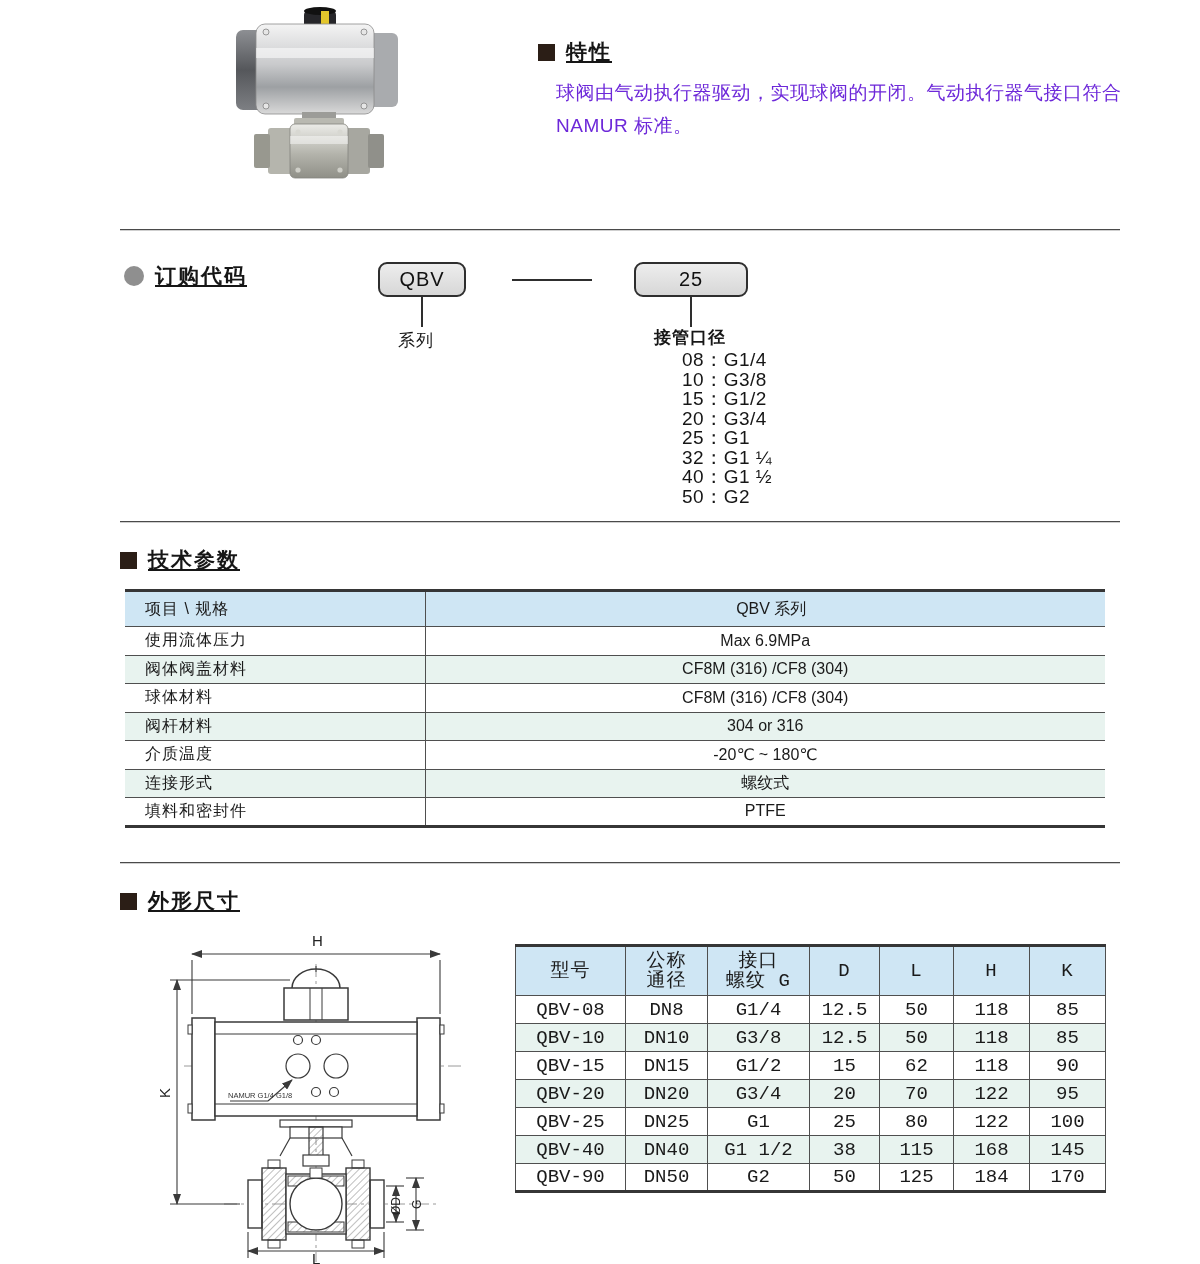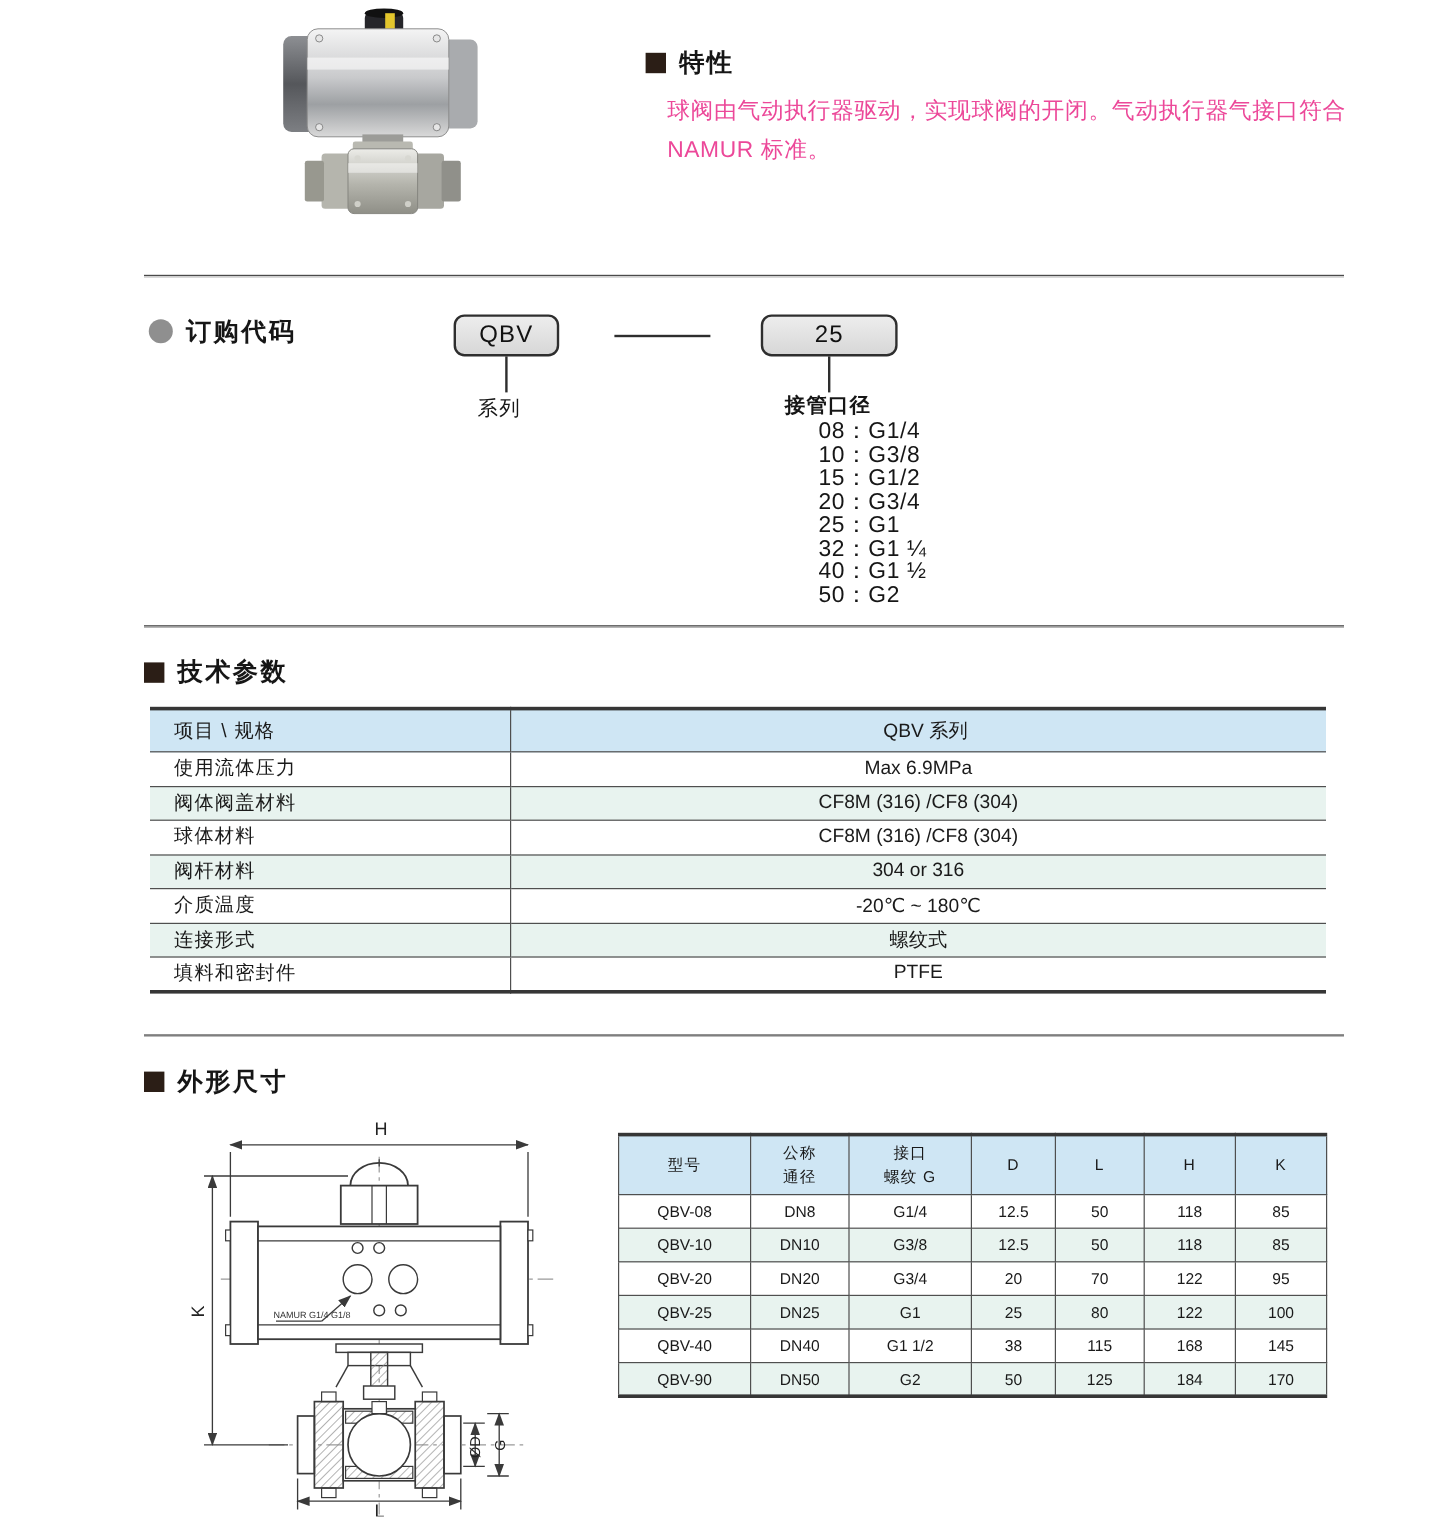--- a/index.html
+++ b/index.html
@@ -6,24 +6,24 @@
   html,body { background:#fff; }
   body { font-family:"Liberation Sans","DejaVu Sans",sans-serif; color:#1a1a1a; }
   #page { position:relative; width:1200px; height:1264px; background:#fff; overflow:hidden; }
 
   .divider { position:absolute; left:120px; width:1000px; height:2px; background:#4a4a4a; border-bottom:1px solid #cfcfcf; }
 
   
   .sec-title { position:absolute; display:flex; align-items:center; gap:11px; }
   .sq { width:17px; height:17px; background:#2b1e16; }
   .dot { width:20px; height:20px; border-radius:50%; background:#8f8f8f; }
-  .sec-title span { font-size:21px; font-weight:bold; letter-spacing:2px; color:#161616; }
-
-  
-  .feat-text { position:absolute; left:556px; top:76px; width:640px; font-size:19px; line-height:33px; letter-spacing:0.5px; color:#ec4899; }
+  .sec-title span { font-size:21px; font-weight:bold; letter-spacing:2px; color:#161616;text-decoration:underline; }
+
+  
+  .feat-text { position:absolute; left:556px; top:76px; width:640px; font-size:19px; line-height:33px; letter-spacing:0.5px; color:#6d28d9; }
 
   
   .code-box { position:absolute; width:88px; height:35px; border:2px solid #2e2e2e; border-radius:9px;
               background:linear-gradient(#ededed,#d7d7d7); display:flex; align-items:center; justify-content:center;
               font-size:20px; color:#111; letter-spacing:1px; }
   .hline { position:absolute; height:2px; background:#2e2e2e; }
   .vstem { position:absolute; width:1.5px; background:#2e2e2e; }
   .small-label { position:absolute; font-size:17px; color:#161616; letter-spacing:1px; }
   .size-list { position:absolute; left:654px; top:350px; font-size:19px; line-height:19.5px; color:#161616; letter-spacing:0.5px;margin-left:28px; }
 
@@ -33,21 +33,21 @@
                 border-top:3px solid #363636; border-bottom:3px solid #363636; font-size:16px; }
   .tech-table th, .tech-table td { border-top:1px solid #4f4f4f; font-weight:normal;margin-left:12px; }
   .tech-table th { background:#cfe6f4; height:36px;padding-left:12px; }
   .tech-table td { height:28.5px; }
   .tech-table .c1 { width:300px; text-align:left; padding-left:20px; border-right:1px solid #4f4f4f; letter-spacing:1px; }
   .tech-table .c2 { text-align:center; }
   .tech-table tbody tr:nth-child(even) td { background:#e8f3ef; }
 
   
   .dim-table { position:absolute; left:515px; top:944px; width:590px; table-layout:fixed;
-               border-top:3px solid #363636; border-bottom:3px solid #363636; font-size:13px; }
+               border-top:3px solid #363636; border-bottom:3px solid #363636; font-size:19px;font-family:Liberation Mono, monospace; }
   .dim-table th, .dim-table td { border:1px solid #4f4f4f; text-align:center; font-weight:normal; }
   .dim-table th { background:#cfe6f4; height:50px; white-space:pre-line; line-height:20px; letter-spacing:1px; }
   .dim-table td { height:28px; }
   .dim-table tbody tr:nth-child(even) td { background:#e8f3ef; }
 
   svg text { font-family:"Liberation Sans","DejaVu Sans",sans-serif; }
 </style>
 </head>
 <body>
 
@@ -326,20 +326,29 @@
       <tr>
         <td>QBV-10</td>
         <td>DN10</td>
         <td>G3/8</td>
         <td>12.5</td>
         <td>50</td>
         <td>118</td>
         <td>85</td>
       </tr>
       <tr>
+        <td>QBV-15</td>
+        <td>DN15</td>
+        <td>G1/2</td>
+        <td>15</td>
+        <td>62</td>
+        <td>118</td>
+        <td>90</td>
+      </tr>
+      <tr>
         <td>QBV-20</td>
         <td>DN20</td>
         <td>G3/4</td>
         <td>20</td>
         <td>70</td>
         <td>122</td>
         <td>95</td>
       </tr>
       <tr>
         <td>QBV-25</td>

